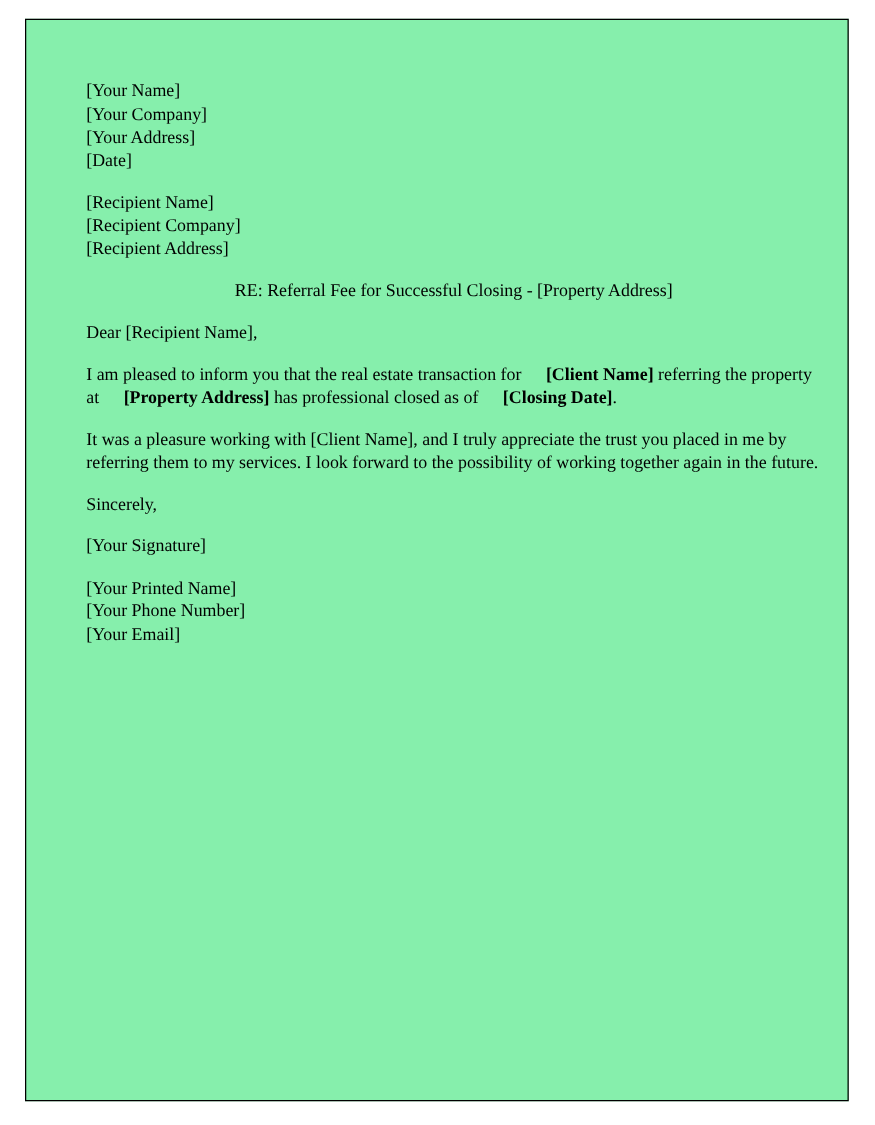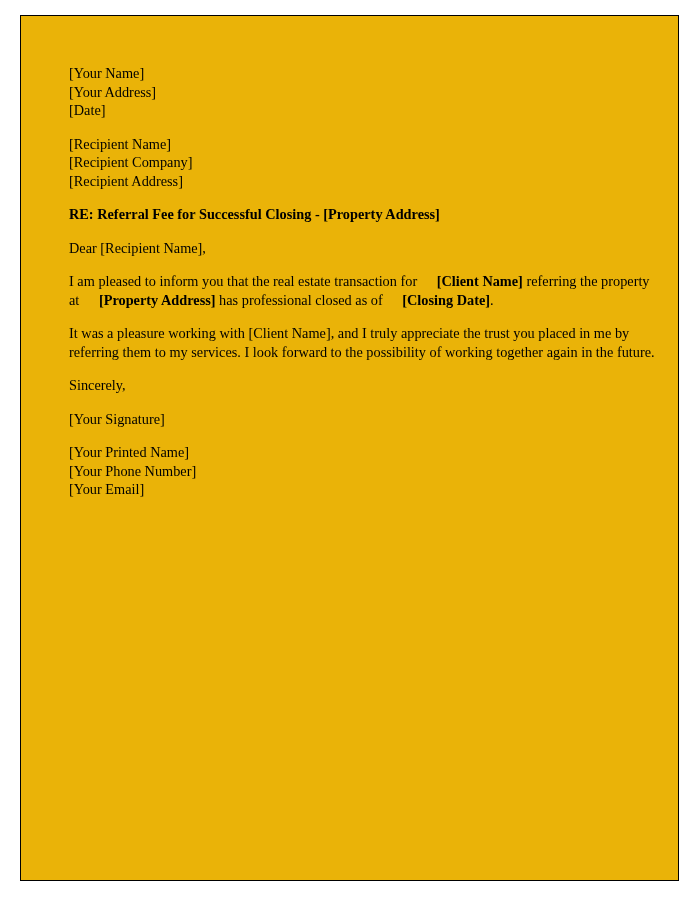--- a/index.html
+++ b/index.html
@@ -15,21 +15,21 @@
     color: #000000;
   }
   .page-border {
     position: absolute;
     left: 20px;
     top: 15px;
     width: 659px;
     height: 866px;
     border: 1px solid #000000;
     box-sizing: border-box;
-    background: #eab308;
+    background: #86efac;
   }
   .content {
     position: absolute;
     left: 48px;
     top: 48px;
     width: 588px;
     font-size: 14.3px;
     line-height: 18.5px;
   }
   .block {
@@ -37,37 +37,39 @@
   }
   .line {
     margin: 0;
     padding: 0;
   }
   p {
     margin: 0 0 15px 0;
     padding: 0;
   }
   .subject {
-    font-weight: bold;
+    font-weight: normal;
+    text-align: center;
   }
   b {
     font-weight: bold;
     padding-left: 16px;
   }
   .sig-gap {
   }
 </style>
 </head>
 <body>
 
 <div class="page-border">
   <div class="content">
 
     <div class="block">
       <div class="line">[Your Name]</div>
+      <div class="line">[Your Company]</div>
       <div class="line">[Your Address]</div>
       <div class="line">[Date]</div>
     </div>
 
     <div class="block">
       <div class="line">[Recipient Name]</div>
       <div class="line">[Recipient Company]</div>
       <div class="line">[Recipient Address]</div>
     </div>
 

